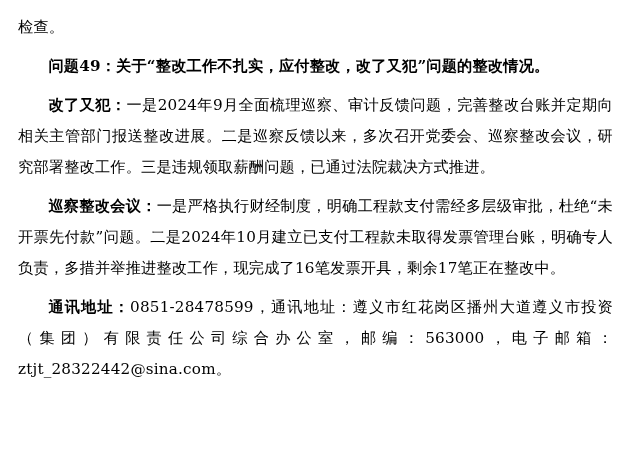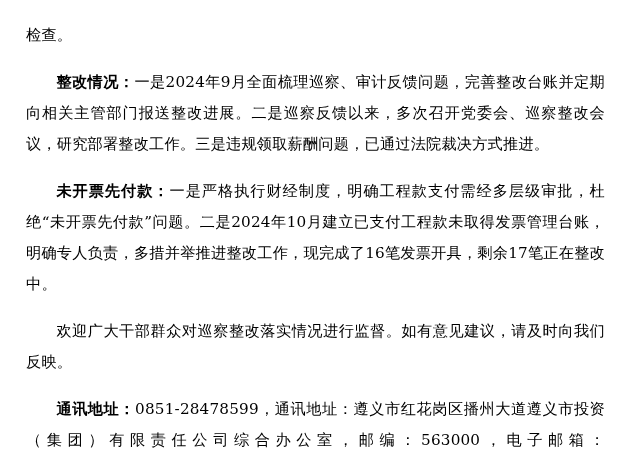--- a/index.html
+++ b/index.html
@@ -15,21 +15,21 @@
     overflow: hidden;
   }
   .page {
     width: 633px;
     height: 455px;
     box-sizing: border-box;
     padding: 4px 12px 0 10px;
     position: relative;
   }
   p {
-    margin: 16px;
+    margin: 8px;
     padding: 0;
     font-size: 15.2px;
     line-height: 31px;
     text-align: justify;
     text-justify: inter-ideograph;
     letter-spacing: 0.2px;
   }
   .indent {
     text-indent: 2em;
   }
@@ -46,33 +46,33 @@
     font-weight: normal;
   }
 </style>
 </head>
 <body>
 
 <div class="page">
 
   <p>检查。</p>
 
+  <p class="indent">
+    <span class="q-title">问题49：关于“整改工作不扎实，应付整改，改了又犯”问题的整改情况。</span>
+  </p>
 
 
   <p class="indent">
-    <span class="lead">整改情况：</span><span class="tail">一是2024年9月全面梳理巡察、审计反馈问题，完善整改台账并定期向相关主管部门报送整改进展。二是巡察反馈以来，多次召开党委会、巡察整改会议，研究部署整改工作。三是违规领取薪酬问题，已通过法院裁决方式推进。</span>
+    <span class="lead">改了又犯：</span><span class="tail">一是2024年9月全面梳理巡察、审计反馈问题，完善整改台账并定期向相关主管部门报送整改进展。二是巡察反馈以来，多次召开党委会、巡察整改会议，研究部署整改工作。三是违规领取薪酬问题，已通过法院裁决方式推进。</span>
   </p>
 
 
 
   <p class="indent">
-    <span class="lead">未开票先付款：</span><span class="tail">一是严格执行财经制度，明确工程款支付需经多层级审批，杜绝“未开票先付款”问题。二是2024年10月建立已支付工程款未取得发票管理台账，明确专人负责，多措并举推进整改工作，现完成了16笔发票开具，剩余17笔正在整改中。</span>
+    <span class="lead">巡察整改会议：</span><span class="tail">一是严格执行财经制度，明确工程款支付需经多层级审批，杜绝“未开票先付款”问题。二是2024年10月建立已支付工程款未取得发票管理台账，明确专人负责，多措并举推进整改工作，现完成了16笔发票开具，剩余17笔正在整改中。</span>
   </p>
 
-  <p class="indent">
-    <span class="tail">欢迎广大干部群众对巡察整改落实情况进行监督。如有意见建议，请及时向我们反映。</span>
-  </p>
 
   <p class="indent">
     <span class="lead">通讯地址：</span><span class="tail">0851-28478599，通讯地址：遵义市红花岗区播州大道遵义市投资（集团）有限责任公司综合办公室，邮编：563000，电子邮箱：ztjt_28322442@sina.com。</span>
   </p>
 
 </div>
 
 </body></html>

